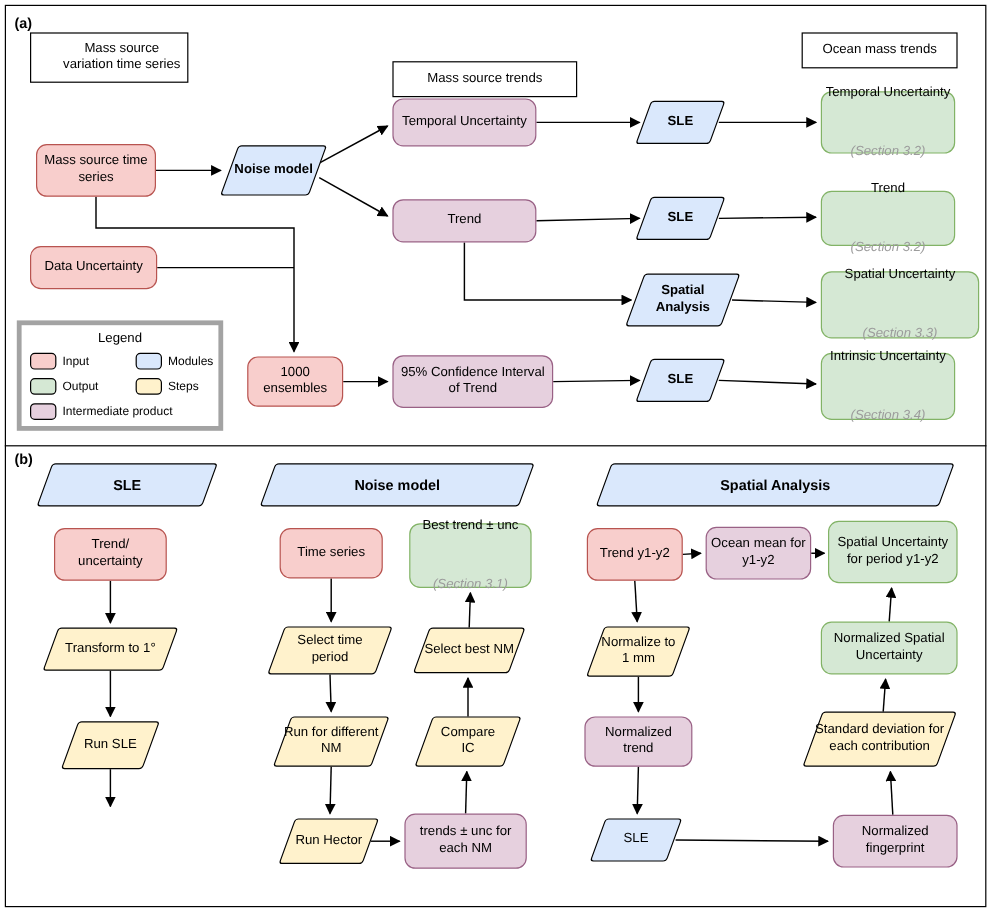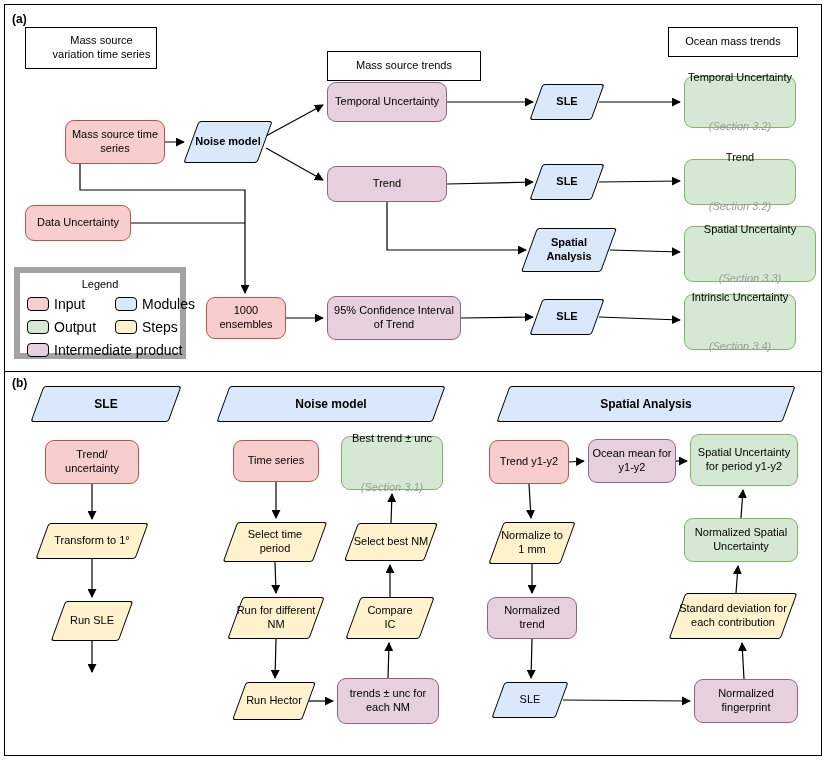--- a/index.html
+++ b/index.html
@@ -20,24 +20,24 @@
   .c-step   { background:var(--step-fill,#fff2cc);   border-color:var(--step-stroke,#d6b656); }
   .section  { font-style:italic; color:var(--section-text,#9c9c9c); display:block;margin-top:35px; }
   .para { position:absolute; font-size:11px; }
   .para .shape { position:absolute; top:0; bottom:0; left:9px; right:9px;
                  transform:skewX(-20deg); border:1px solid; border-radius:3px; }
   .para .label { position:absolute; inset:0; display:flex; align-items:center; justify-content:center;
                  text-align:center; padding:2px 10px; line-height:1.25; }
   .para .label span { white-space:pre-line; }
   .bold { font-weight:bold; }
   svg.wires { position:absolute; left:0; top:0; pointer-events:none; }
-  .legend { position:absolute; border:6px solid #a3a3a3; background:#fff; padding:5px 7px; }
+  .legend { position:absolute; border:4px solid #a3a3a3; background:#fff; padding:5px 7px; }
   .legend .ltitle { text-align:center; font-size:11px; margin-bottom:6px; }
   .legend .grid { display:grid; grid-template-columns:84px auto; gap:7px 4px; }
-  .legend .item { display:flex; align-items:center; gap:5px; font-size:14px; }
+  .legend .item { display:flex; align-items:center; gap:5px; font-size:10px; }
   .legend .sw { width:22px; height:14px; border-radius:4px; border:1px solid; flex:none; }
 </style>
 </head>
 <body>
 
 <div class="canvas">
   <div class="frame"></div>
   <div class="divider"></div>
 
   <svg class="wires" width="826" height="760">
@@ -102,21 +102,21 @@
     <div class="shape c-module"></div>
     <div class="label bold">
         <span>SLE</span>
       </div>
   </div>
   <div class="node rounded c-output" style="left:684px;top:76px;width:112px;height:52px;">
     <span>Temporal Uncertainty</span>
     <span class="section">(Section 3.2)</span>
   </div>
 
-  <div class="node rounded c-input" style="left:30px;top:120px;width:100px;height:44px;margin-left:35px;">
+  <div class="node rounded c-input" style="left:30px;top:120px;width:100px;height:44px;">
     <span>Mass source time series</span>
   </div>
   <div class="para" style="left:182px;top:121px;width:92px;height:42px;">
     <div class="shape c-module"></div>
     <div class="label bold">
         <span>Noise model</span>
       </div>
   </div>
   <div class="node rounded c-inter" style="left:327px;top:166px;width:120px;height:36px;">
     <span>Trend</span>

